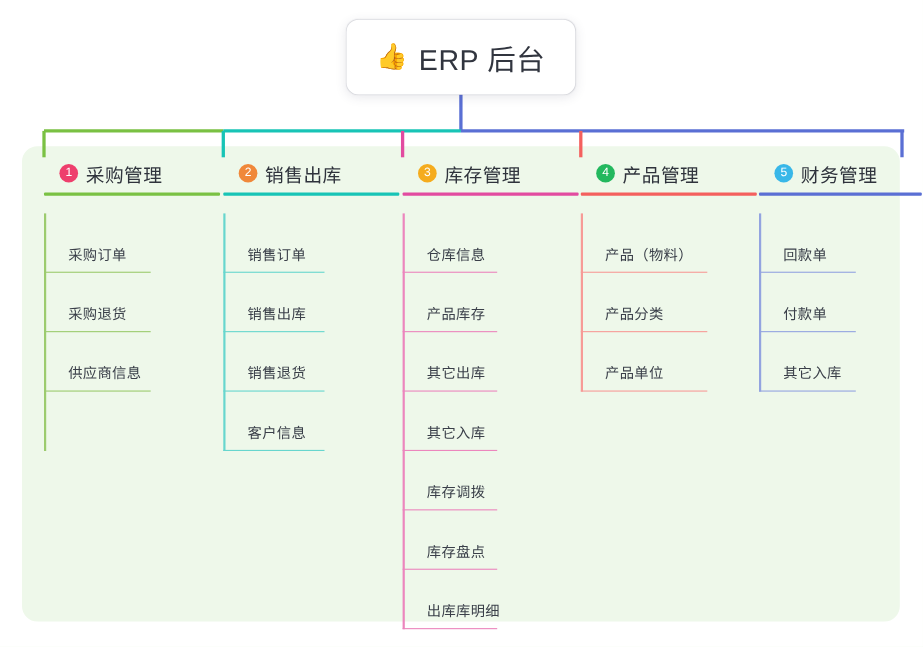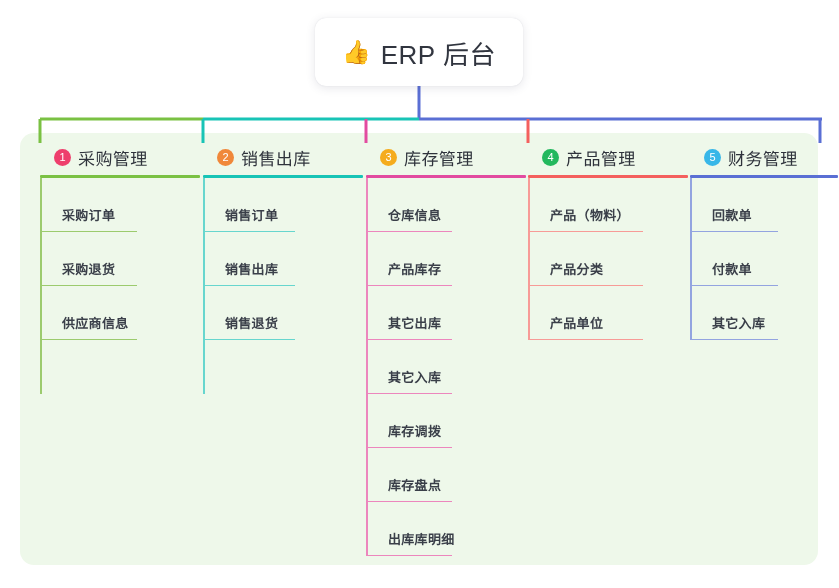--- a/index.html
+++ b/index.html
@@ -110,23 +110,22 @@
     color: #2f333c;
     letter-spacing: 0.4px;
   }
   .col-rule {
     height: 3px;
     margin-top: 6px;
     border-radius: 1px;
   }
   .col-body {
     position: relative;
-    margin-top: 0;
+    margin-top: 16px;
     padding-left: 20px;
-    font-weight: bold;
   }
   .spine {
     position: absolute;
     left: 20px;
     top: 0;
     width: 2px;
   }
   .leaf {
     position: relative;
     height: 54px;
@@ -210,20 +209,24 @@
             <div class="leaf-rule" style="width: 92px; background: rgb(103, 214, 206);"></div>
           </div>
           <div class="leaf">
             <span class="leaf-label">销售出库</span>
             <div class="leaf-rule" style="width: 92px; background: rgb(103, 214, 206);"></div>
           </div>
           <div class="leaf">
             <span class="leaf-label">销售退货</span>
             <div class="leaf-rule" style="width: 92px; background: rgb(103, 214, 206);"></div>
           </div>
+          <div class="leaf">
+            <span class="leaf-label">客户信息</span>
+            <div class="leaf-rule" style="width: 92px; background: rgb(103, 214, 206);"></div>
+          </div>
         </div>
       </div>
       <div class="column" style="left: 366px;">
         <div class="col-header">
           <span class="badge" style="background: rgb(245, 172, 29);">3</span>
           <span class="col-title">库存管理</span>
         </div>
         <div class="col-rule" style="width: 160px; background: rgb(226, 75, 160);"></div>
         <div class="col-body" style="padding-left: 0px; margin-left: 0px;">
           <div class="spine" style="left: 0px; background: rgb(236, 134, 189); height: 378px;"></div>

